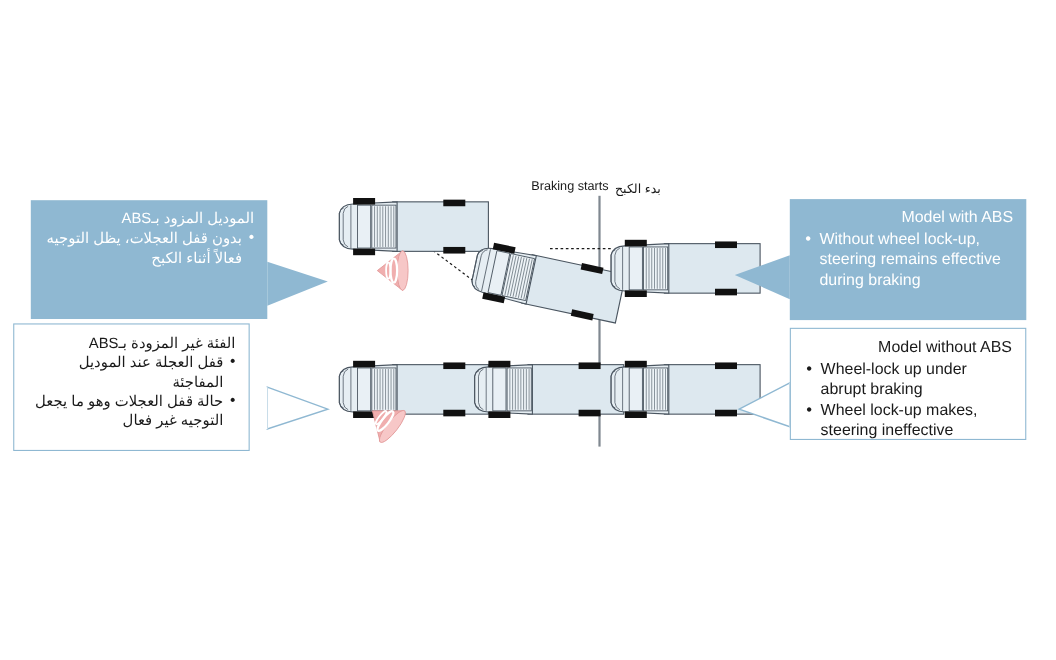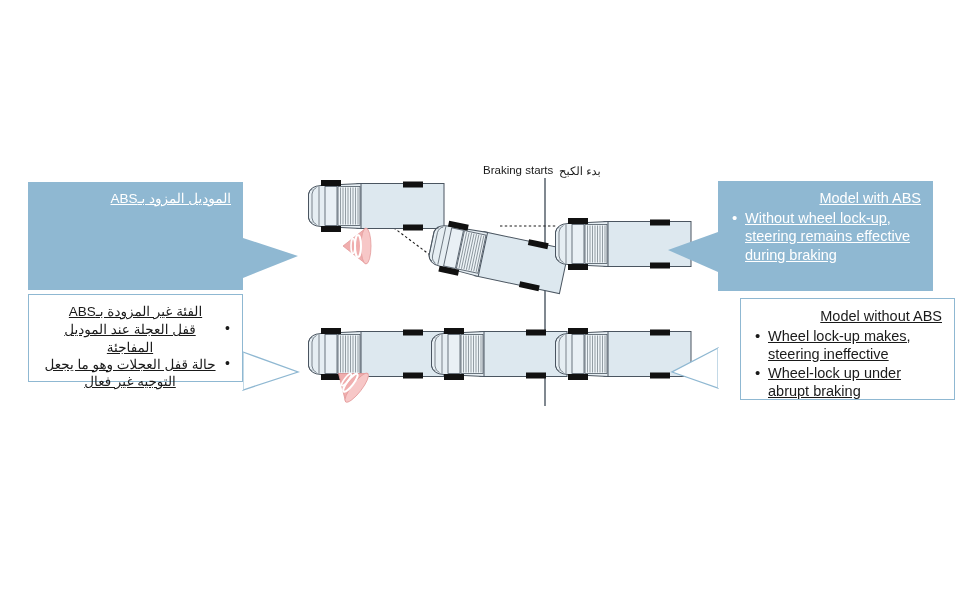--- a/index.html
+++ b/index.html
@@ -18,21 +18,20 @@
     background: #ffffff;
     overflow: hidden;
   }
 
   
   .callout {
     position: absolute;
     box-sizing: border-box;
     padding: 8px 12px 22px 12px;
     line-height: 1.28;
-    text-decoration: underline;
   }
   .callout.blue {
     background: #8fb8d2;
     color: #ffffff;
     border: none;
   }
   .callout.white {
     background: #ffffff;
     color: #1a1a1a;
     border: 1.3px solid #8fb8d2;
@@ -231,39 +230,40 @@
 
     <polygon points="718,232 668,250 718,272" fill="#8fb8d2"></polygon>
 
     <polygon points="718,348 672,372 718,388" fill="#ffffff" stroke="#8fb8d2" stroke-width="1.3"></polygon>
     <line x1="719" y1="348" x2="719" y2="388" stroke="#ffffff" stroke-width="2.4"></line>
   </svg>
 
   <div class="callout blue ar" style="left:28px; top:182px; width:215px; height:108px;">
     <span class="ttl">الموديل المزود بـABS</span>
     <ul>
-    </ul>
-  </div>
-
-  <div class="callout white ar" style="left:28px; top:294px; width:215px; height:88px;text-align:center;">
+      <li>بدون قفل العجلات، يظل التوجيه فعالاً أثناء الكبح</li>
+    </ul>
+  </div>
+
+  <div class="callout white ar" style="left:12px; top:294px; width:215px; height:116px;">
     <span class="ttl">الفئة غير المزودة بـABS</span>
     <ul>
       <li>قفل العجلة عند الموديل المفاجئة</li>
       <li>حالة قفل العجلات وهو ما يجعل التوجيه غير فعال</li>
     </ul>
   </div>
 
   <div class="callout blue en" style="left:718px; top:181px; width:215px; height:110px;">
     <span class="ttl">Model with ABS</span>
     <ul>
       <li>Without wheel lock-up, steering remains effective during braking</li>
     </ul>
   </div>
 
-  <div class="callout white en" style="left:740px; top:298px; width:215px; height:102px;">
+  <div class="callout white en" style="left:718px; top:298px; width:215px; height:102px;">
     <span class="ttl">Model without ABS</span>
     <ul>
+      <li>Wheel-lock up under abrupt braking</li>
       <li>Wheel lock-up makes, steering ineffective</li>
-      <li>Wheel-lock up under abrupt braking</li>
     </ul>
   </div>
 
 </div>
 
 </body></html>

